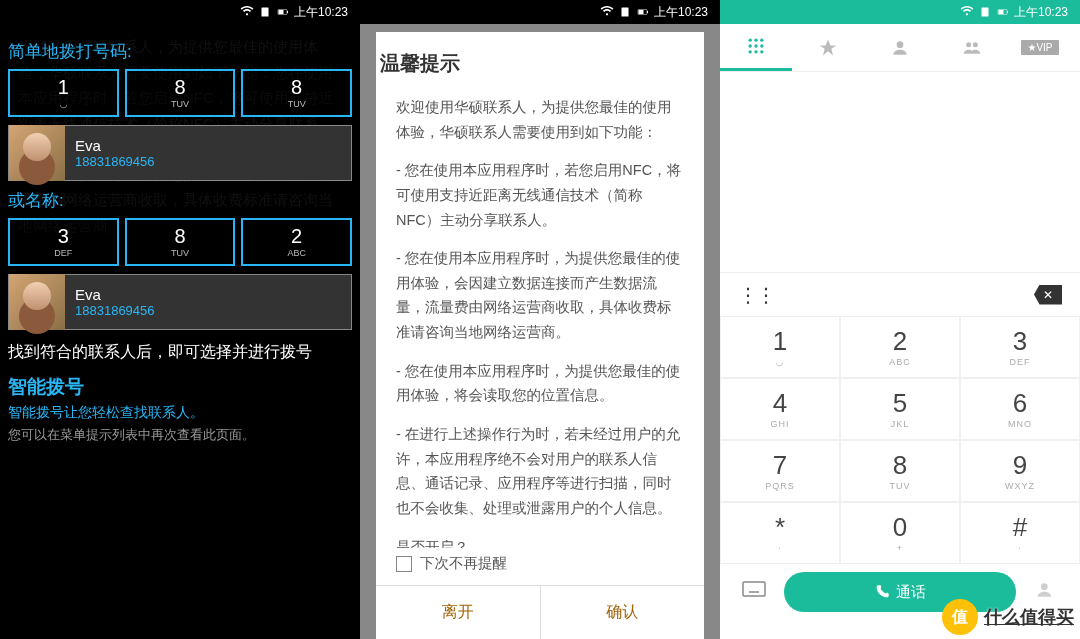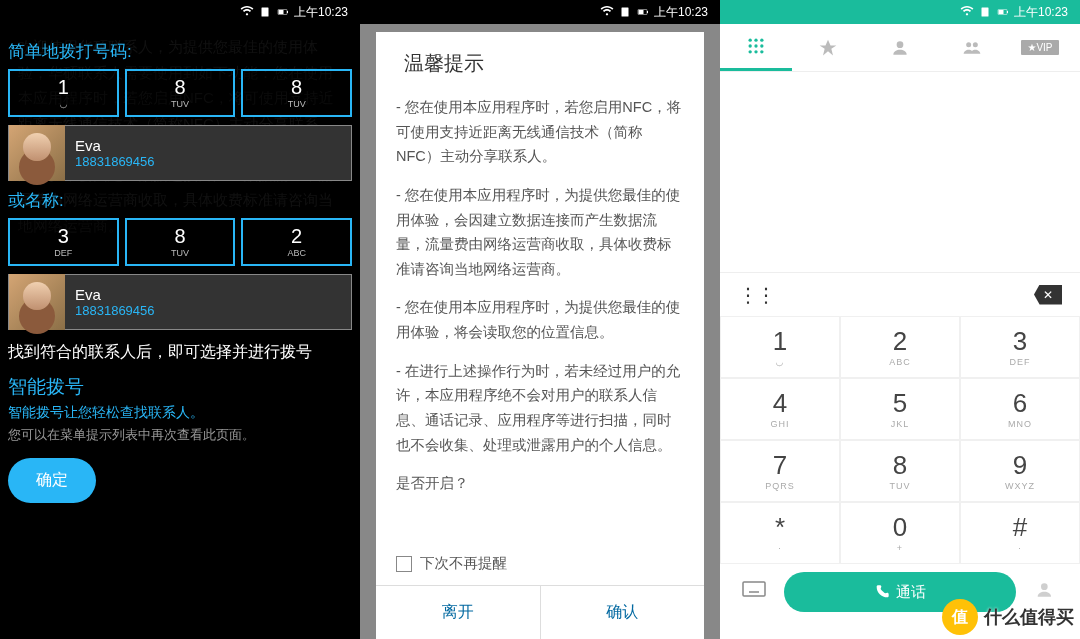--- a/index.html
+++ b/index.html
@@ -21,35 +21,35 @@
 .key { border: 2px solid #29b6f6; flex: 1; height: 48px; display: flex; flex-direction: column; align-items: center; justify-content: center; background: rgba(0,0,0,0.3); }
 .key-num { color: #fff; font-size: 20px; line-height: 1; }
 .key-sub { color: #bbb; font-size: 9px; margin-top: 2px; }
 .contact-card { border: 1px solid #888; background: #333; display: flex; align-items: center; height: 56px; margin: 8px 0; }
 .contact-avatar { width: 56px; height: 56px; background: linear-gradient(135deg,#d4a574,#8b6f47); position: relative; }
 .contact-avatar::after { content:""; position:absolute; top:8px; left:14px; width:28px; height:28px; border-radius:50%; background: linear-gradient(180deg,#f0d0b0,#c09070); box-shadow: 0 20px 0 4px #8b5a3c; }
 .contact-text { padding-left: 10px; }
 .contact-name { color: #fff; font-size: 15px; }
 .contact-phone { color: #29b6f6; font-size: 13px; }
 .s1-desc { color: #fff; font-size: 16px; margin: 10px 0; line-height: 1.5; }
-.s1-title { color: #29b6f6; font-size: 19px; font-weight: 400; margin-top: 8px; }
+.s1-title { color: #29b6f6; font-size: 19px; font-weight: 700; margin-top: 8px; }
 .s1-subtitle { color: #29b6f6; font-size: 14px; margin-top: 4px; }
 .s1-hint { color: #999; font-size: 13px; margin-top: 4px; }
 .s1-btn { background: #29b6f6; color: #fff; border: none; border-radius: 24px; padding: 12px 28px; font-size: 16px; margin-top: 14px; }
 
 
 .s2 { background: #888; }
 .s2-dialog { position: absolute; top: 32px; left: 16px; right: 16px; bottom: 0; background: #fff; display: flex; flex-direction: column; }
-.s2-title { font-size: 20px; color: #333; padding: 18px 28px; font-weight: 400; }
+.s2-title { font-size: 20px; color: #333; padding: 18px 4px; font-weight: 700; }
 .s2-body { flex: 1; padding: 0 20px; color: #555; font-size: 14.5px; line-height: 1.7; overflow: hidden; }
 .s2-body p { margin-bottom: 14px; }
 .s2-check { display: flex; align-items: center; gap: 8px; padding: 6px 20px 12px; font-size: 14.5px; color: #555; }
 .s2-checkbox { width: 16px; height: 16px; border: 1.5px solid #888; }
 .s2-actions { display: flex; border-top: 1px solid #ddd; }
-.s2-actions button { flex: 1; background: #fff; border: none; padding: 16px; font-size: 16px; color: #0369a1; }
+.s2-actions button { flex: 1; background: #fff; border: none; padding: 16px; font-size: 16px; color: #a16207; }
 .s2-actions button:first-child { border-right: 1px solid #ddd; }
 
 
 .s3 { background: #fff; }
 .s3-tabs { height: 48px; display: flex; align-items: center; border-bottom: 1px solid #eee; }
 .s3-tab { flex: 1; display: flex; align-items: center; justify-content: center; color: #bbb; height: 100%; }
 .s3-tab.active { color: #1abc9c; border-bottom: 3px solid #1abc9c; }
 .s3-vip { background: #aaa; color: #fff; font-size: 10px; padding: 2px 6px; border-radius: 1px; margin-right: 8px; }
 .s3-blank { height: 200px; }
 .digit-bar { height: 44px; display: flex; align-items: center; justify-content: space-between; padding: 0 18px; border-top: 1px solid #eee; }
@@ -59,21 +59,21 @@
 .dial-key { height: 62px; display: flex; flex-direction: column; align-items: center; justify-content: center; border: 0.5px solid #f0f0f0; background: #fff; }
 .dial-num { font-size: 26px; color: #444; font-weight: 300; line-height: 1; }
 .dial-sub { font-size: 9px; color: #aaa; margin-top: 3px; letter-spacing: 1px; }
 .s3-bottom { height: 56px; display: flex; align-items: center; padding: 0 12px; gap: 8px; }
 .s3-kbd { width: 44px; text-align: center; color: #888; font-size: 20px; }
 .s3-call { flex: 1; background: #1abc9c; height: 40px; border-radius: 20px; display: flex; align-items: center; justify-content: center; color: #fff; gap: 6px; font-size: 15px; }
 
 
 .watermark { position: absolute; right: 6px; bottom: 4px; display: flex; align-items: center; gap: 6px; z-index: 99; }
 .wm-circle { width: 36px; height: 36px; border-radius: 50%; background: #ffc107; display: flex; align-items: center; justify-content: center; color: #fff; font-size: 16px; font-weight: bold; }
-.wm-text { color: #333; font-size: 18px; font-weight: bold; text-shadow: 0 0 3px #fff; }
+.wm-text { color: #333; font-size: 18px; font-weight: bold; text-shadow: 0 0 3px #fff; text-decoration: underline; }
 </style>
 </head>
 <body>
 
 <div class="screen s1">
   <div class="status-bar dark">
     <span class="status-ic">
         <svg viewBox="0 0 24 24" width="14" height="14" fill="currentColor">
           <path d="M12 18c1 0 2-1 2-2s-1-2-2-2-2 1-2 2 1 2 2 2zm-5-6c3-3 7-3 10 0l2-2c-4-4-10-4-14 0zm-4-4c5-5 13-5 18 0l2-2c-6-6-16-6-22 0z"></path>
         </svg>
@@ -135,21 +135,20 @@
       <div class="contact-avatar"></div>
       <div class="contact-text">
         <div class="contact-name">Eva</div>
         <div class="contact-phone">18831869456</div>
       </div>
     </div>
     <div class="s1-desc">找到符合的联系人后，即可选择并进行拨号</div>
     <div class="s1-title">智能拨号</div>
     <div class="s1-subtitle">智能拨号让您轻松查找联系人。</div>
     <div class="s1-hint">您可以在菜单提示列表中再次查看此页面。</div>
-    <button class="s1-btn">确定</button>
   </div>
 </div>
 
 <div class="screen s2">
   <div class="status-bar dark">
     <span class="status-ic">
         <svg viewBox="0 0 24 24" width="14" height="14" fill="currentColor">
           <path d="M12 18c1 0 2-1 2-2s-1-2-2-2-2 1-2 2 1 2 2 2zm-5-6c3-3 7-3 10 0l2-2c-4-4-10-4-14 0zm-4-4c5-5 13-5 18 0l2-2c-6-6-16-6-22 0z"></path>
         </svg>
       </span>
@@ -163,20 +162,21 @@
           <rect x="2" y="7" width="18" height="10" rx="1" stroke="currentColor" fill="none"></rect>
           <rect x="3" y="8" width="10" height="8"></rect>
           <rect x="20" y="10" width="2" height="4"></rect>
         </svg>
       </span>
     <span>上午10:23</span>
   </div>
   <div class="s2-dialog">
     <div class="s2-title">温馨提示</div>
     <div class="s2-body">
+      <p>欢迎使用华硕联系人，为提供您最佳的使用体验，华硕联系人需要使用到如下功能：</p>
       <p>- 您在使用本应用程序时，若您启用NFC，将可使用支持近距离无线通信技术（简称NFC）主动分享联系人。</p>
       <p>- 您在使用本应用程序时，为提供您最佳的使用体验，会因建立数据连接而产生数据流量，流量费由网络运营商收取，具体收费标准请咨询当地网络运营商。</p>
       <p>- 您在使用本应用程序时，为提供您最佳的使用体验，将会读取您的位置信息。</p>
       <p>- 在进行上述操作行为时，若未经过用户的允许，本应用程序绝不会对用户的联系人信息、通话记录、应用程序等进行扫描，同时也不会收集、处理或泄露用户的个人信息。</p>
       <p>是否开启？</p>
     </div>
     <label class="s2-check">
       <span class="s2-checkbox"></span>
       <span>下次不再提醒</span>
     </label>

